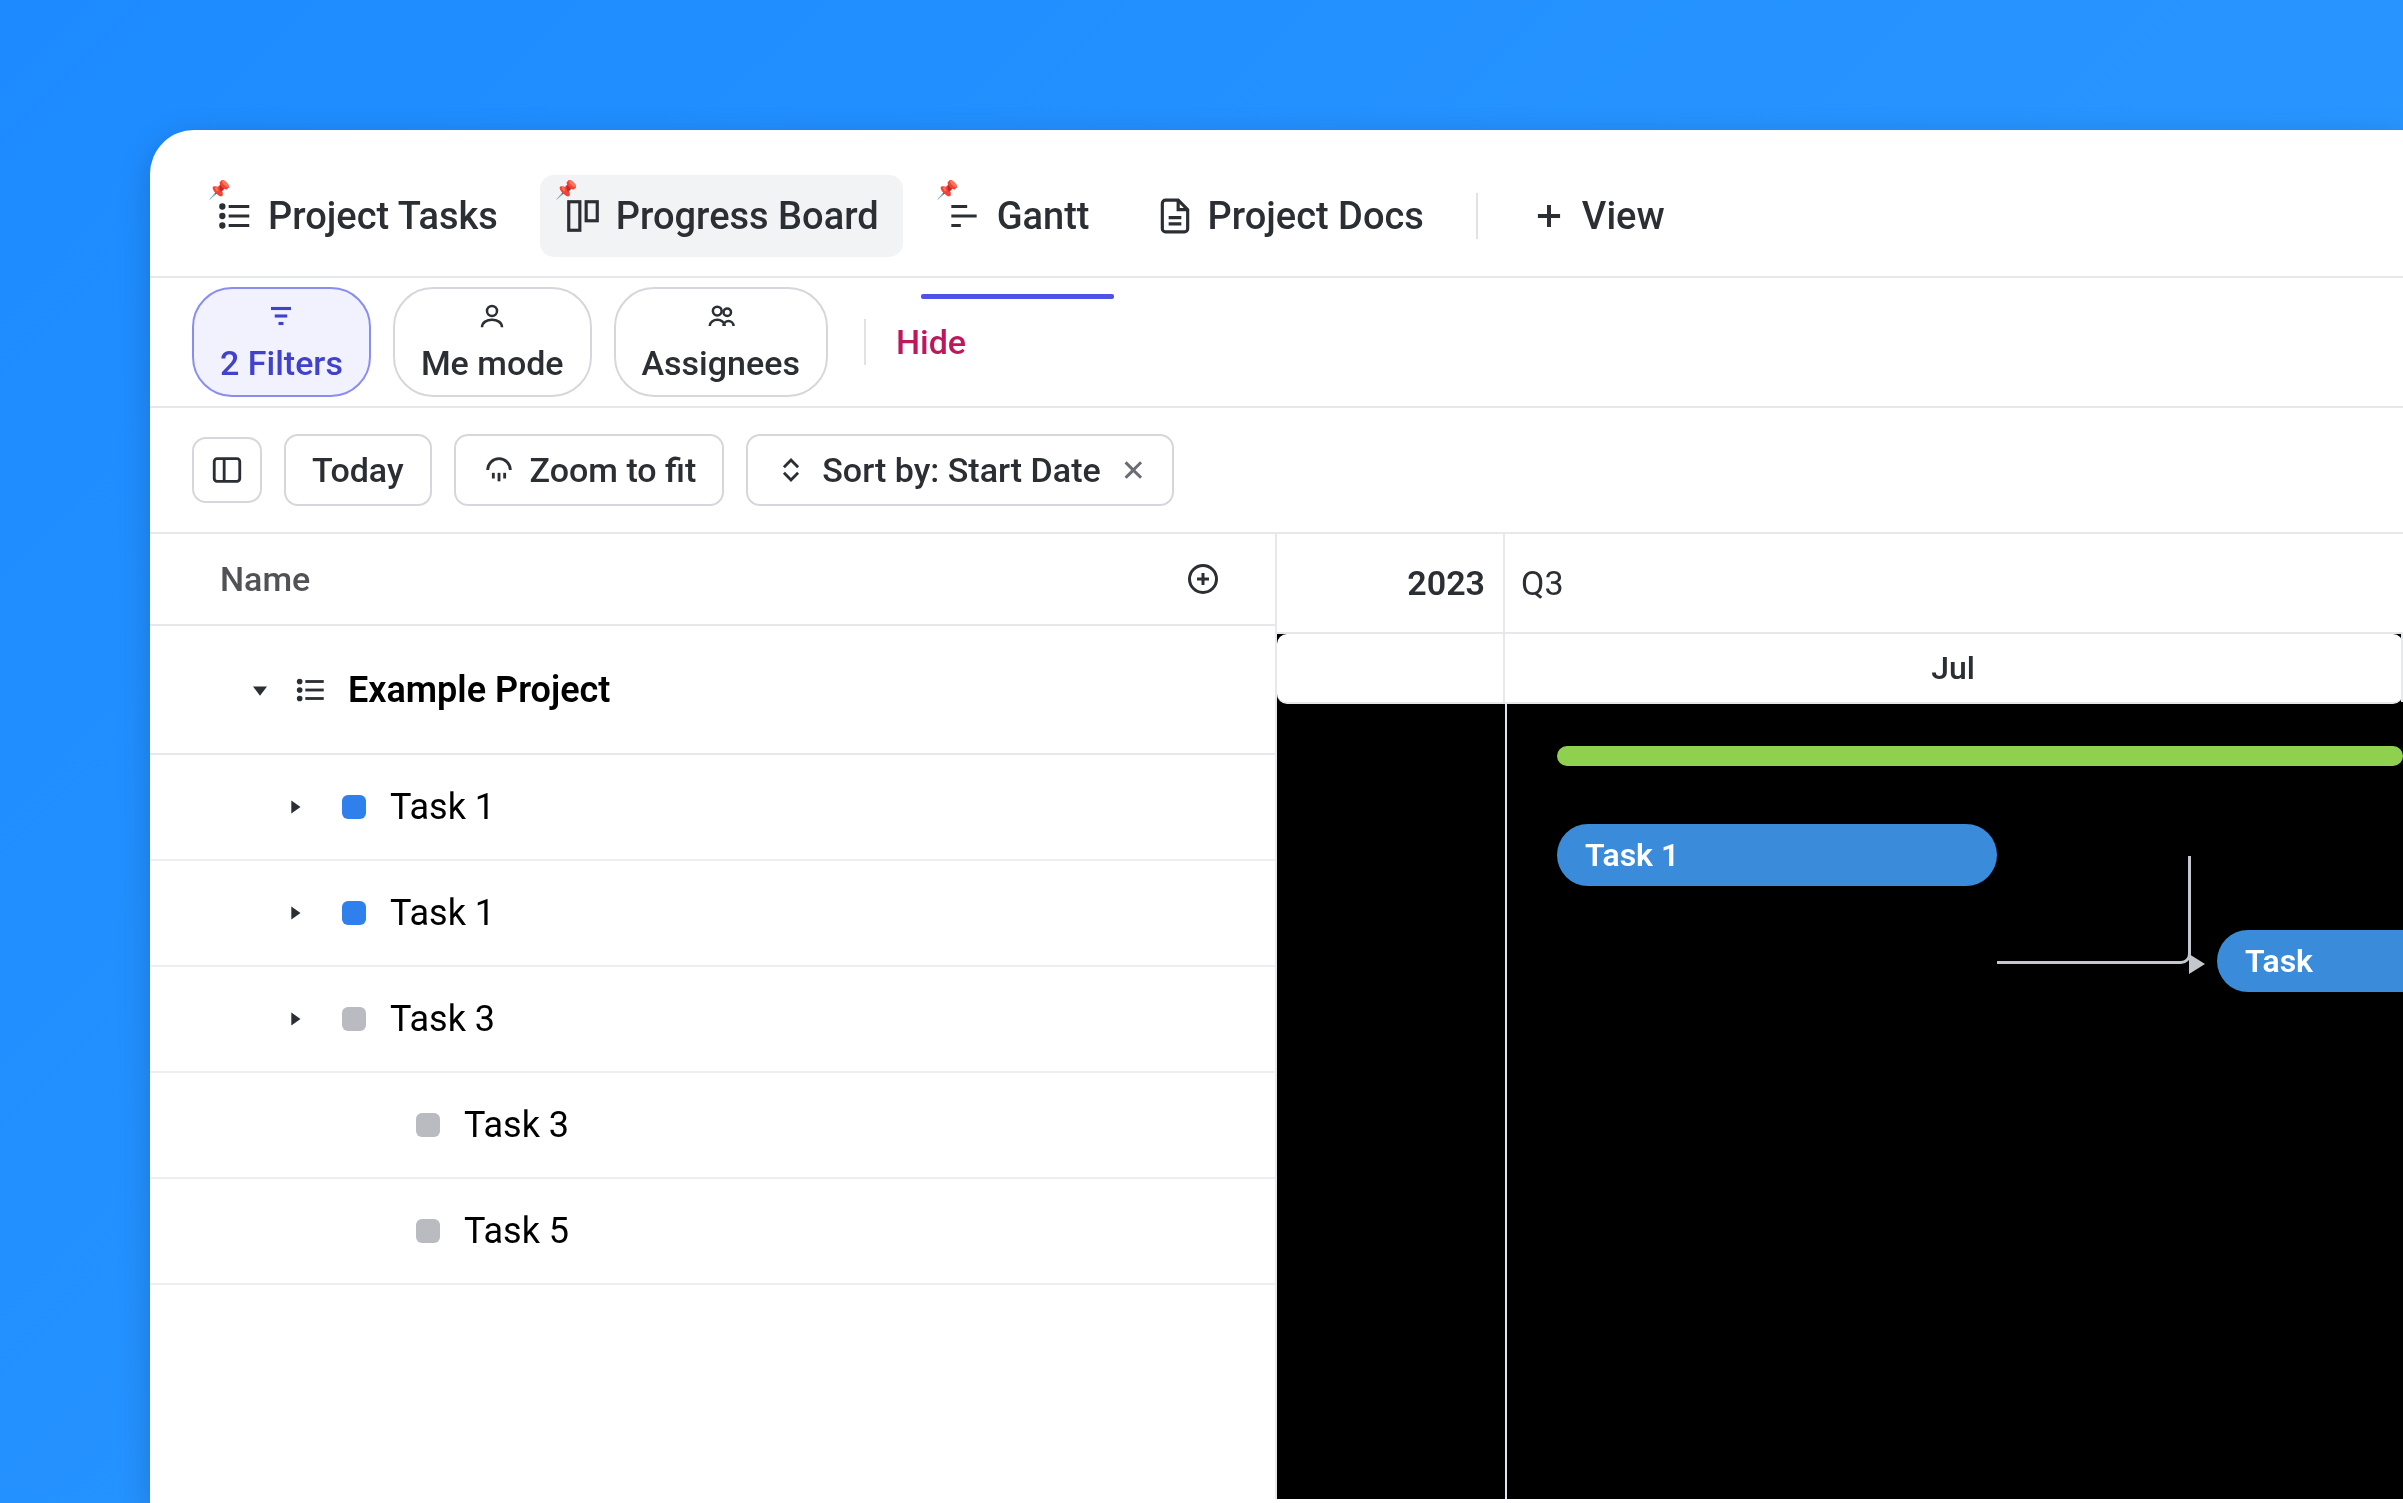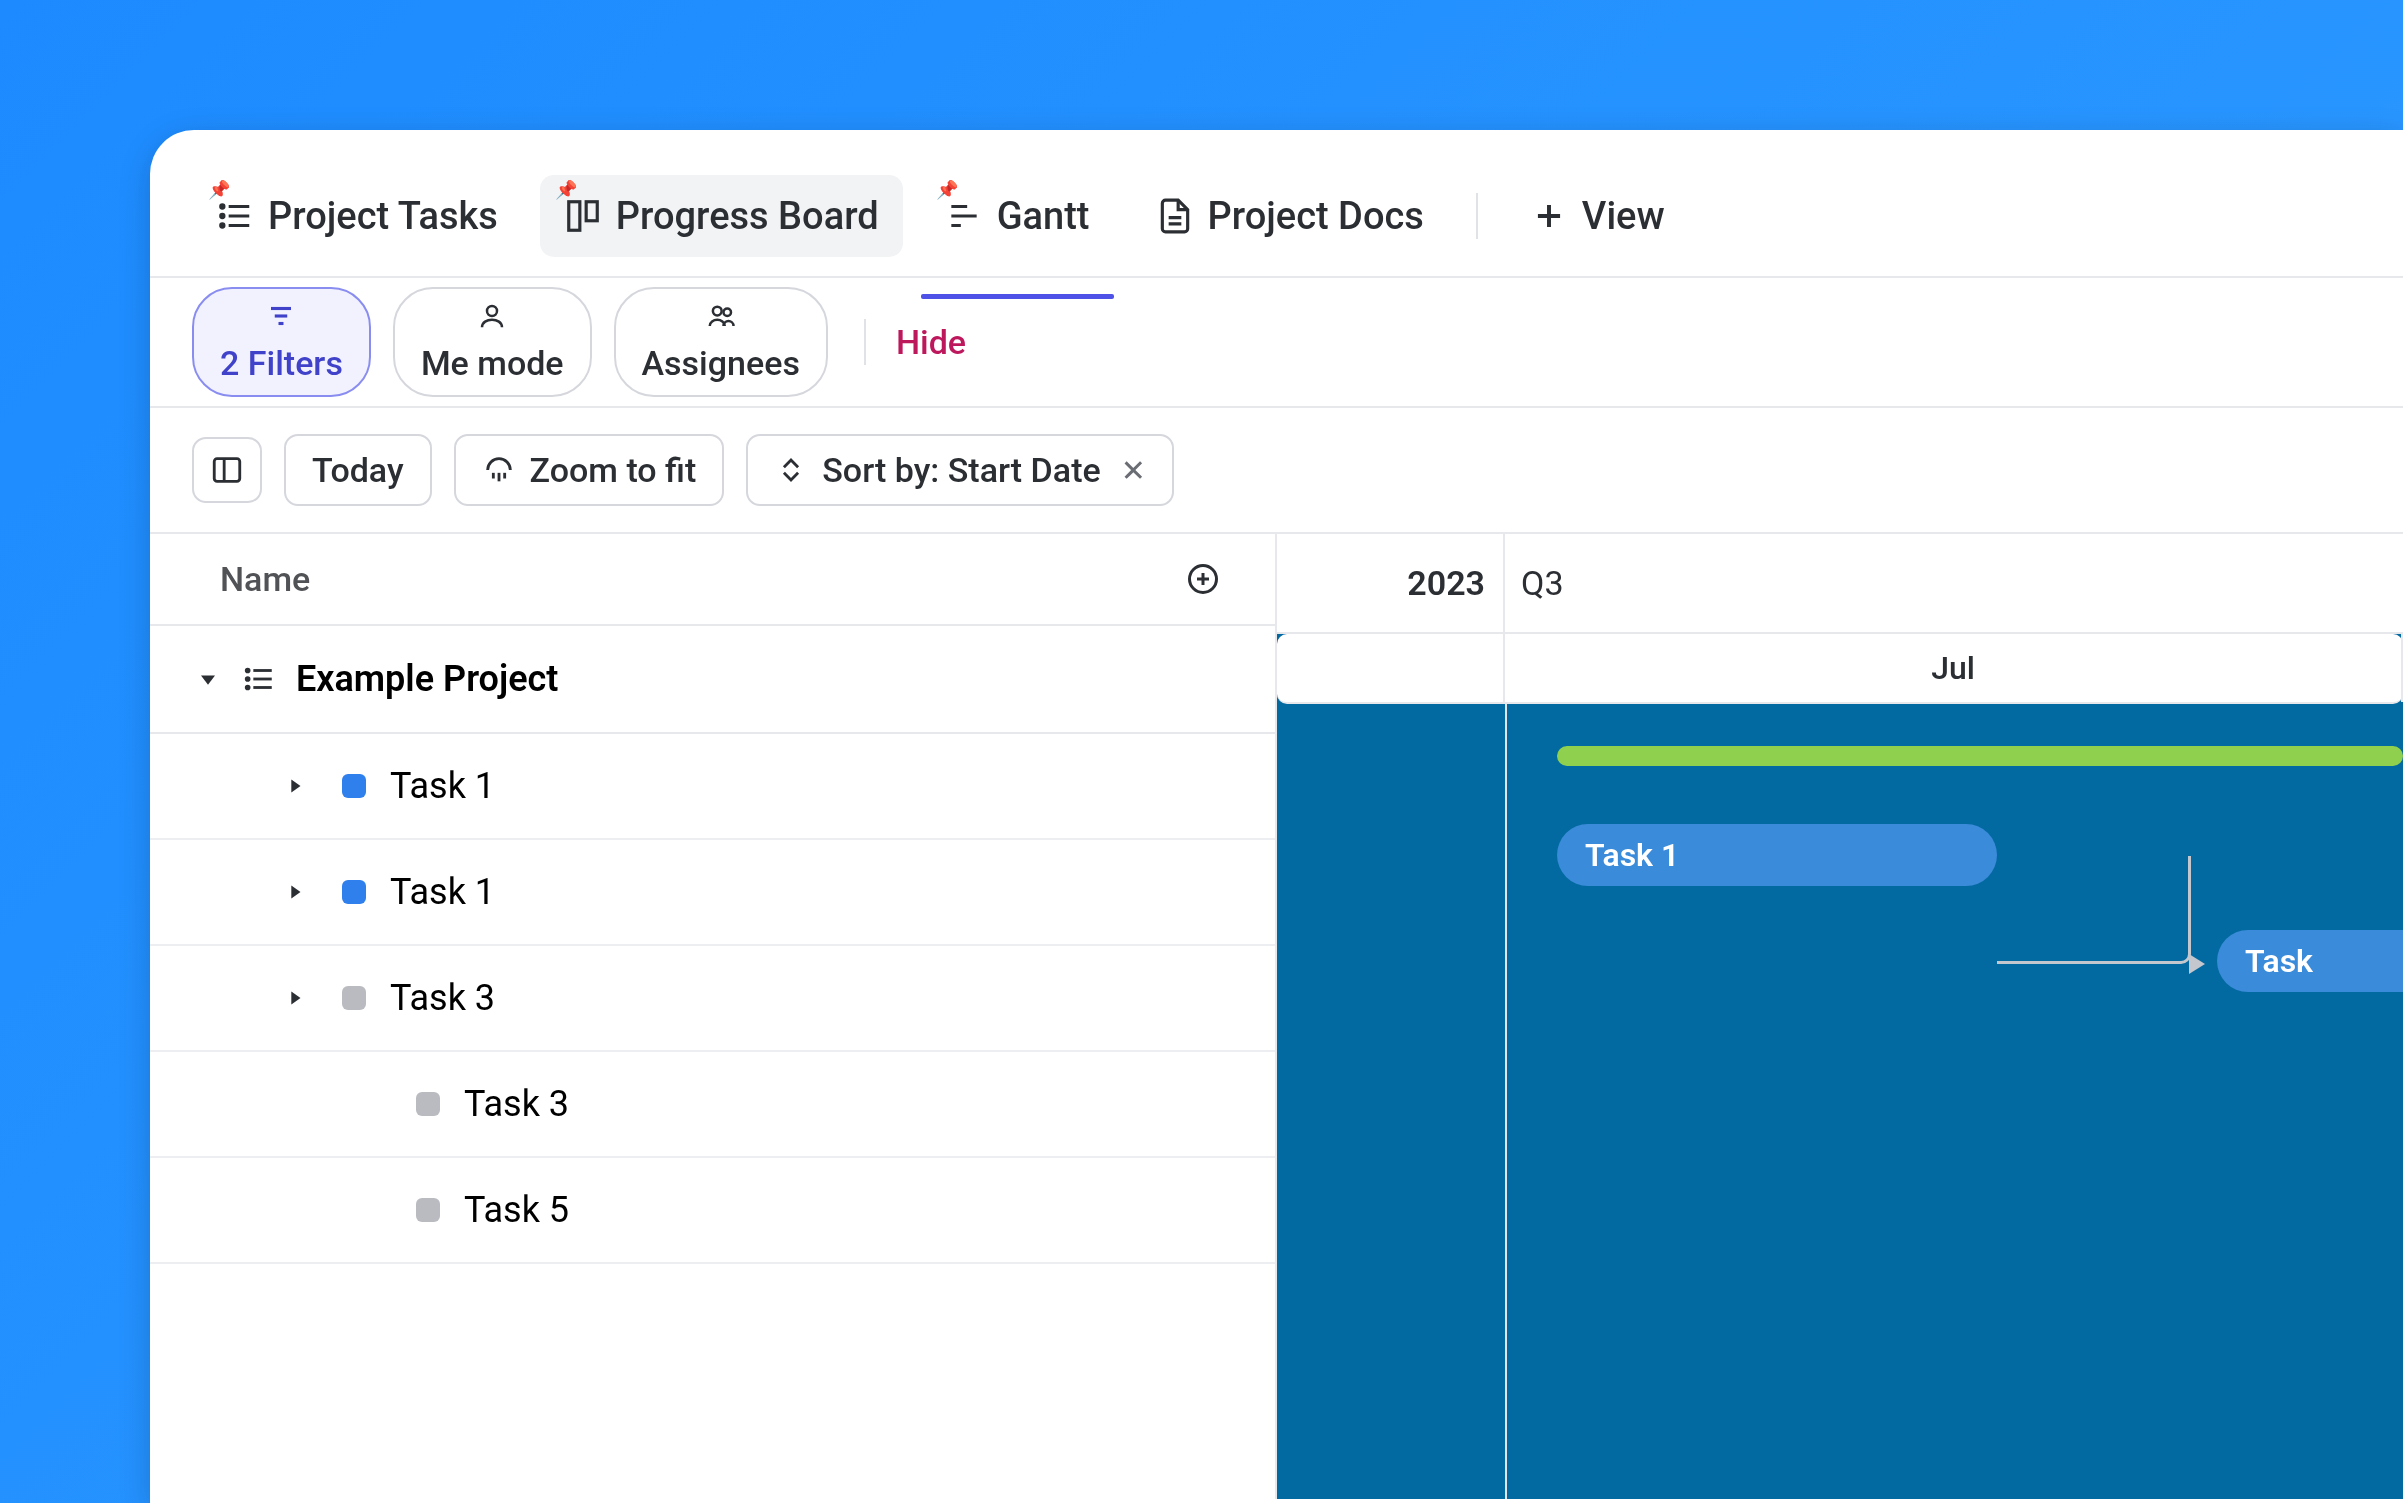--- a/index.html
+++ b/index.html
@@ -136,23 +136,23 @@
   }
   .tasklist-header svg { width:36px; height:36px; stroke:#2b2e33; }
   .project-row, .task-row {
     display:flex; align-items:center;
     height: 106px;
     border-bottom: 2px solid #eceef1;
     font-size:36px;
     cursor:pointer;
   }
   .project-row {
-    padding-left: 44px;
+    padding-left: 96px;
     font-weight:600;
-    height: 108px;
+    height: 129px;
     border-bottom: 2px solid #e6e8ec;
   }
   .project-row .caret { width:28px; height:28px; fill:#2b2e33; margin-right:20px; }
   .project-row .list-ico { width:34px; height:34px; stroke:#2b2e33; margin-right:20px; fill:none; }
   .task-row { padding-left: 134px; }
   .task-row.indent-2 { padding-left: 208px; }
   .task-row .caret-r { width:22px; height:22px; fill:#2b2e33; margin-right:36px; }
   .task-row .caret-spacer { width:22px; margin-right:36px; }
   .status-dot {
     width:24px; height:24px; border-radius:6px;
@@ -160,21 +160,21 @@
     flex-shrink:0;
   }
   .dot-blue  { background:#2f80ed; }
   .dot-gray  { background:#b9bbc1; }
 
   
   .gantt {
     flex:1;
     position:relative;
     overflow:hidden;
-    background:#0369a1;
+    background:#000000;
   }
   .gantt-header {
     display:flex;
     height:100px;
     border-bottom:2px solid #e6e8ec;
     background:#fff;
   }
   .gantt-year {
     width:228px;
     border-right:2px solid #e6e8ec;

